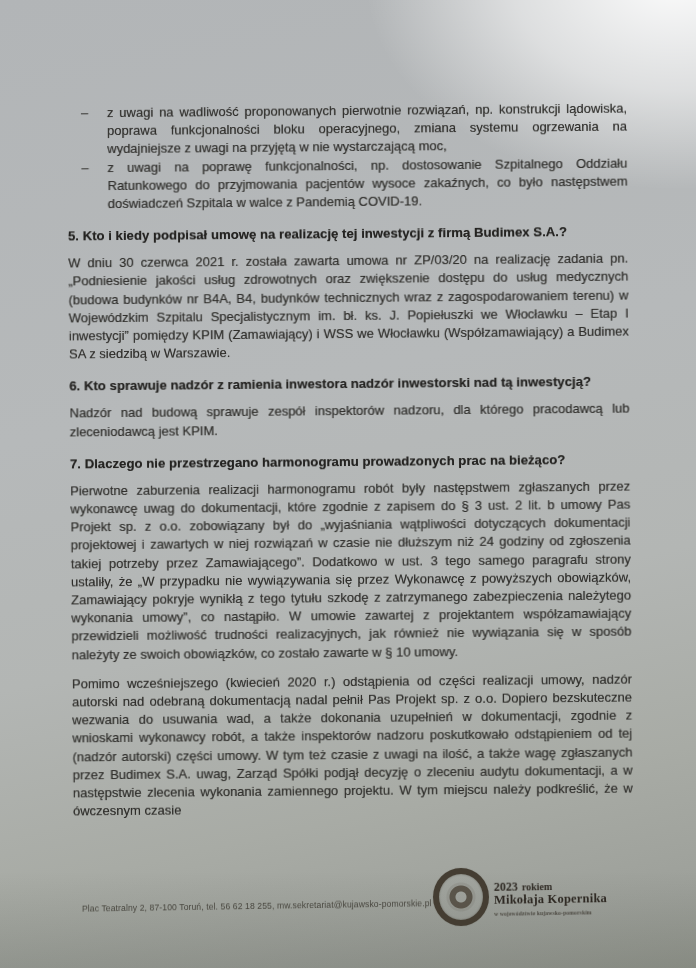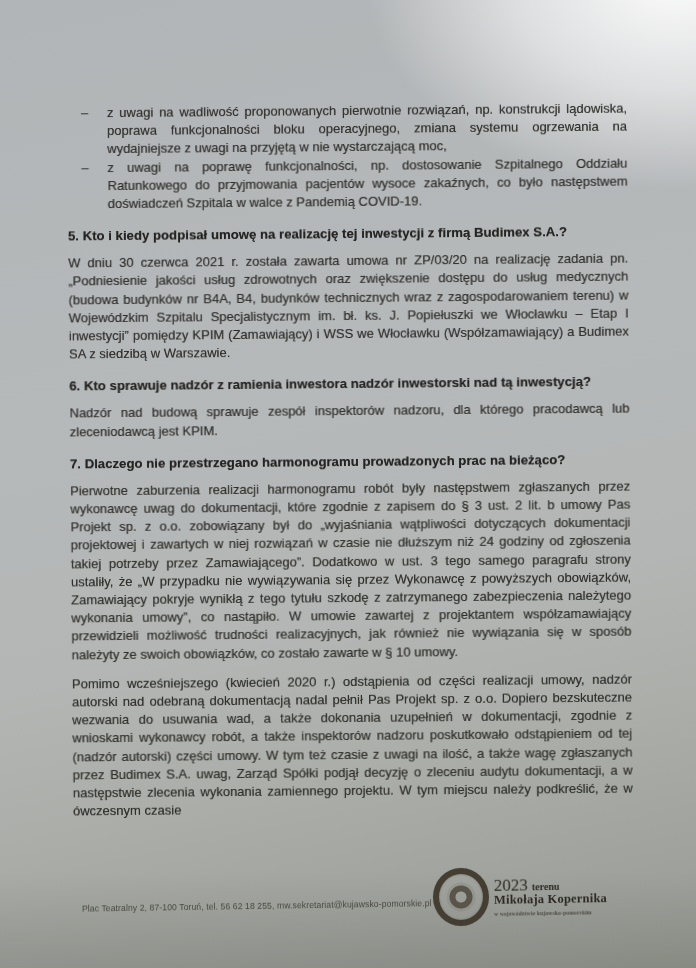--- a/index.html
+++ b/index.html
@@ -98,22 +98,22 @@
     position: absolute;
     left: 494px;
     top: 878px;
     transform: rotate(-0.9deg);
     font-family: "Liberation Serif", "DejaVu Serif", serif;
     color: #2d2822;
     filter: blur(0.35px);
     line-height: 13px;
   }
   .logo-year {
-    font-size: 17px;
-    font-weight: 400;
+    font-size: 12px;
+    font-weight: 700;
   }
   .logo-year-suffix {
     font-size: 10px;
     font-weight: 700;
   }
   .logo-name {
     font-size: 12.5px;
     font-weight: 700;
     letter-spacing: 0.2px;
   }
@@ -155,19 +155,19 @@
 
   </div>
 
   <div class="footer-address">Plac Teatralny 2, 87-100 Toruń, tel. 56 62 18 255, mw.sekretariat@kujawsko-pomorskie.pl</div>
 
   <div class="emblem"></div>
 
   <div class="logo-text">
     <div>
       <span class="logo-year">2023</span>
-      <span class="logo-year-suffix">terenu</span>
+      <span class="logo-year-suffix">rokiem</span>
     </div>
     <div class="logo-name">Mikołaja Kopernika</div>
     <div class="logo-sub">w województwie kujawsko-pomorskim</div>
   </div>
 
 </div>
 
 </body></html>

